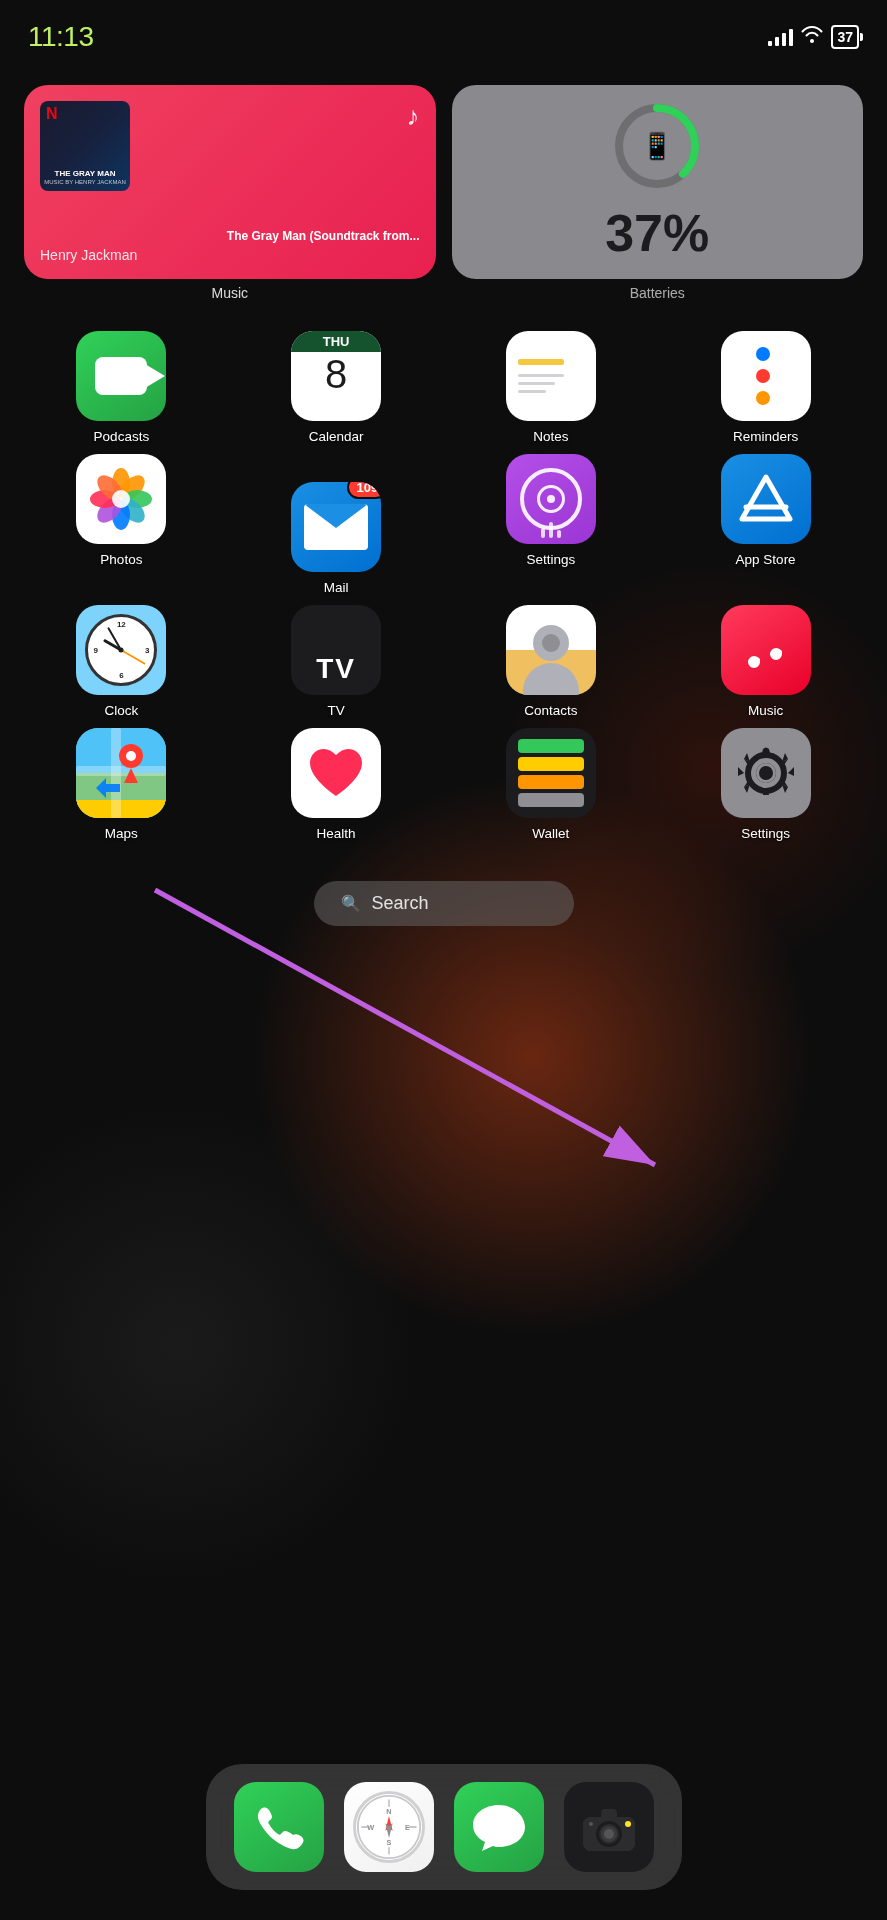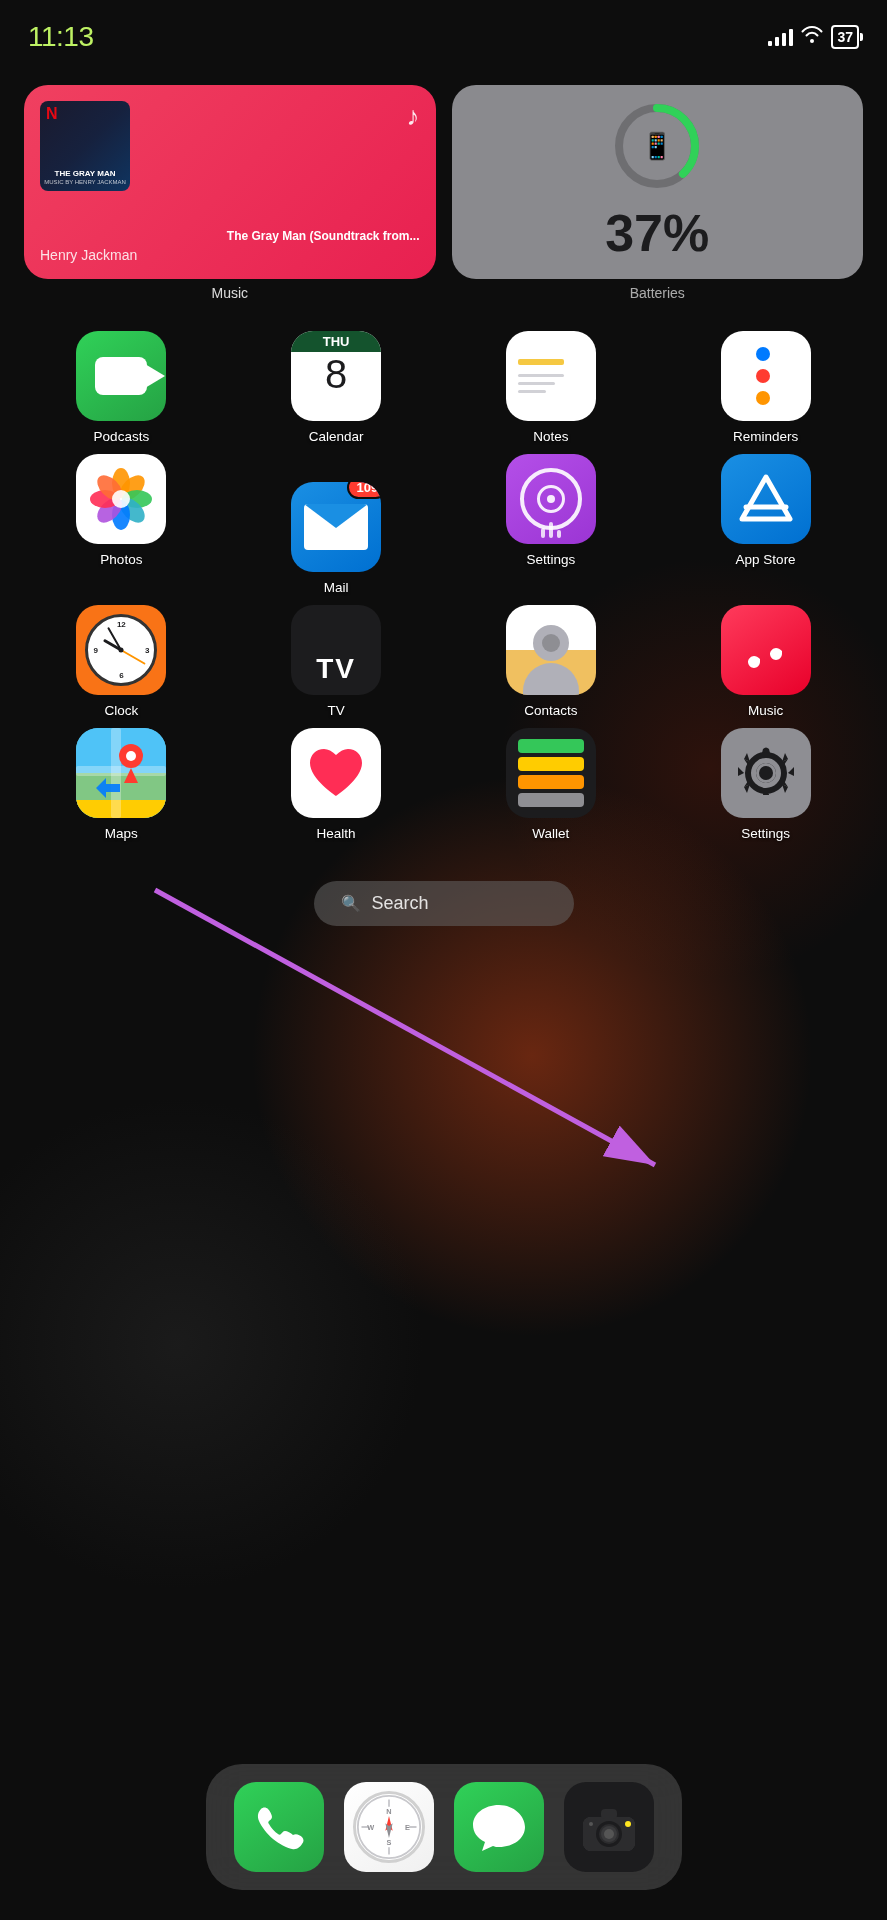--- a/index.html
+++ b/index.html
@@ -415,21 +415,21 @@
       width: 8px;
       height: 8px;
       border-radius: 50%;
       background: rgba(255,255,255,0.9);
     }
 
     
     .icon-appstore { background: linear-gradient(145deg, #1a8fe3, #0070d1); }
 
     
-    .icon-clock { background: #f97316; }
+    .icon-clock { background: #7dd3fc; }
     .clock-face {
       width: 72px;
       height: 72px;
       border-radius: 50%;
       background: #fff;
       border: 3px solid #333;
       position: relative;
     }
 
     

